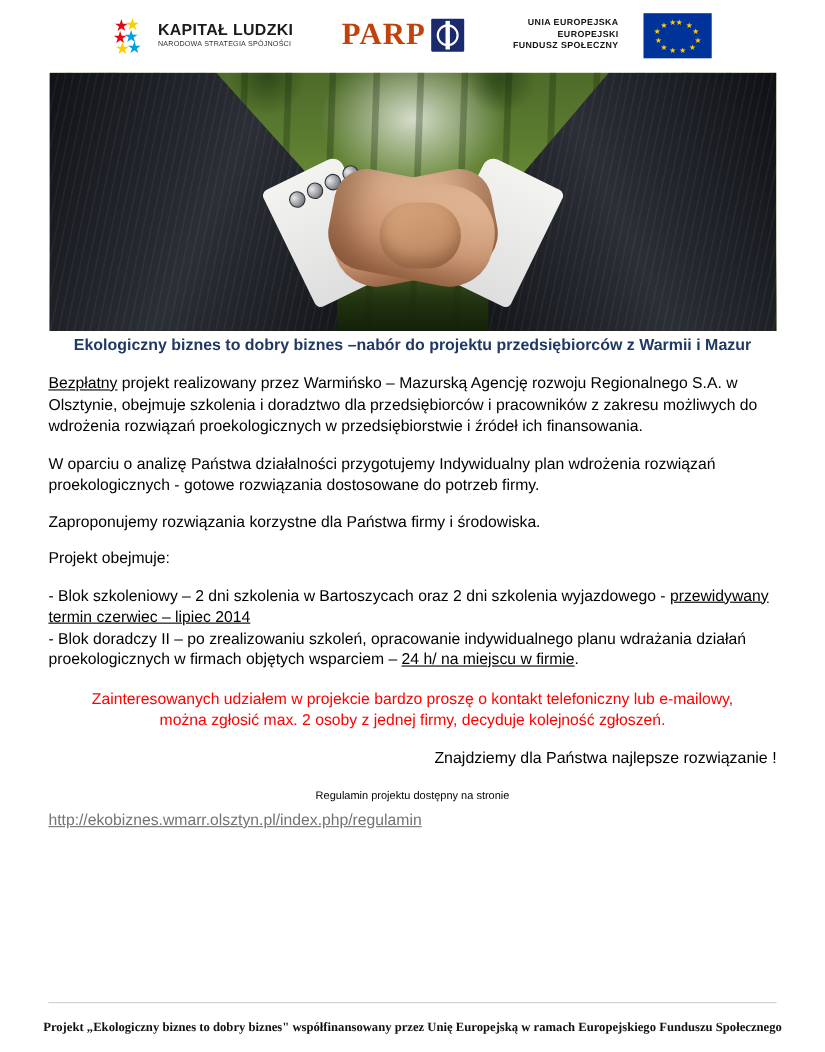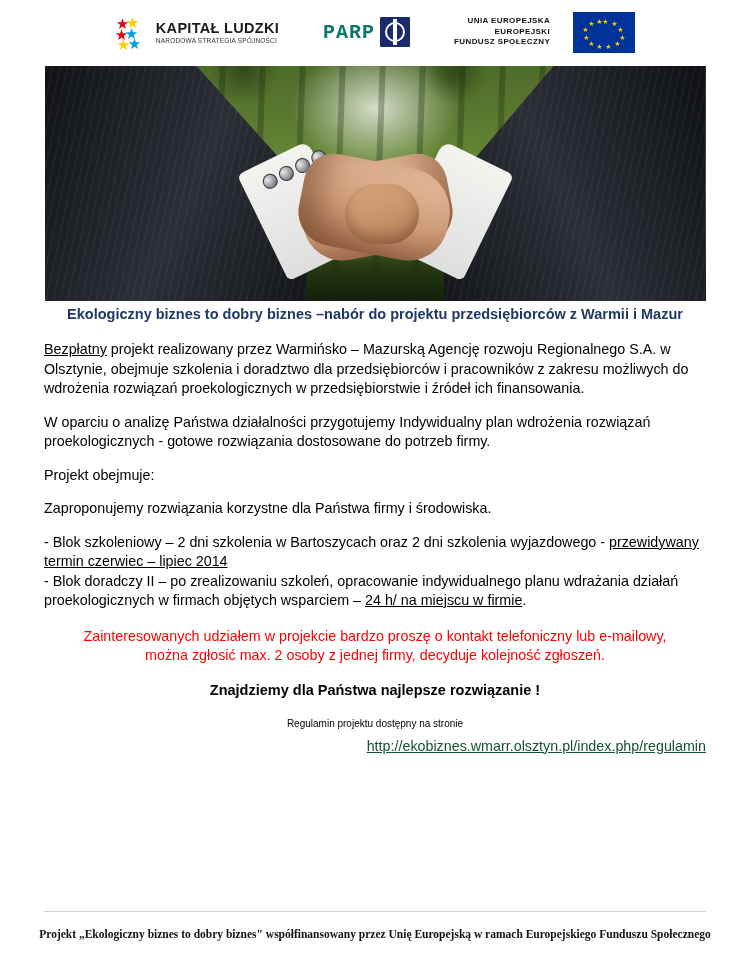--- a/index.html
+++ b/index.html
@@ -59,25 +59,25 @@
     letter-spacing: 0.2px;
     color: #333;
     line-height: 9px;
   }
   .logo-parp {
     display: flex;
     align-items: center;
     gap: 5px;
   }
   .parp-word {
-    font-size: 20px;
+    font-size: 28px;
     font-weight: bold;
     letter-spacing: 1px;
-    color: #0f766e;
-    font-family: Liberation Mono, monospace;
+    color: #c2410c;
+    font-family: Liberation Serif, serif;
   }
   .parp-mark {
     width: 30px;
     height: 30px;
     background: #1a2a6c;
     position: relative;
     border-radius: 1px;
   }
   .parp-mark:before {
     content: "";
@@ -286,36 +286,36 @@
   }
   .bullets div { margin: 0; }
   .notice {
     color: #ff0000;
     font-size: 14.3px;
     line-height: 19.5px;
     text-align: center;
     margin: 6px 28px 16px 28px;
   }
   .tagline {
-    font-weight: bold;
+    font-weight: normal;
     font-size: 14.5px;
-    text-align: center;
+    text-align: right;
     margin: 0 0 16px 0;
   }
   .reg-line {
     font-size: 10px;
     text-align: center;
     line-height: 20px;
     margin: 0 0 2px 0;
   }
   .reg-link {
     display: block;
-    text-align: right;
+    text-align: left;
     font-size: 14.3px;
-    color: #14532d;
+    color: #737373;
     line-height: 20px;
   }
   .footer {
     position: absolute;
     left: 0;
     right: 0;
     bottom: 16px;
     text-align: center;
     font-family: "Liberation Serif", serif;
     font-weight: bold;
@@ -403,23 +403,23 @@
   </div>
 
   <div class="content">
 
     <div class="doc-title">Ekologiczny biznes to dobry biznes –nabór do projektu przedsiębiorców z Warmii i Mazur</div>
 
     <p class="para"><span class="u">Bezpłatny</span><span> projekt realizowany przez Warmińsko – Mazurską Agencję rozwoju Regionalnego S.A. w Olsztynie, obejmuje szkolenia i doradztwo dla przedsiębiorców i pracowników z zakresu możliwych do wdrożenia rozwiązań proekologicznych w przedsiębiorstwie i źródeł ich finansowania.</span></p>
 
     <p class="para">W oparciu o analizę Państwa działalności przygotujemy Indywidualny plan wdrożenia rozwiązań proekologicznych - gotowe rozwiązania dostosowane do potrzeb firmy.</p>
 
+    <p class="para">Zaproponujemy rozwiązania korzystne dla Państwa firmy i środowiska.</p>
+
     <p class="para">Projekt obejmuje:</p>
-
-    <p class="para">Zaproponujemy rozwiązania korzystne dla Państwa firmy i środowiska.</p>
 
     <div class="bullets">
       <div><span>- Blok szkoleniowy – 2 dni szkolenia w Bartoszycach oraz 2 dni szkolenia wyjazdowego - </span><span class="u">przewidywany    termin czerwiec – lipiec 2014</span></div>
       <div><span>- Blok doradczy II – po zrealizowaniu szkoleń, opracowanie indywidualnego planu wdrażania działań proekologicznych w firmach objętych wsparciem – </span><span class="u">24 h/ na miejscu w firmie</span><span>.</span></div>
     </div>
 
     <div class="notice">Zainteresowanych udziałem w projekcie bardzo proszę o kontakt telefoniczny lub e-mailowy, można zgłosić max. 2 osoby z jednej firmy, decyduje kolejność zgłoszeń.</div>
 
     <div class="tagline">Znajdziemy dla Państwa najlepsze rozwiązanie !</div>
 

